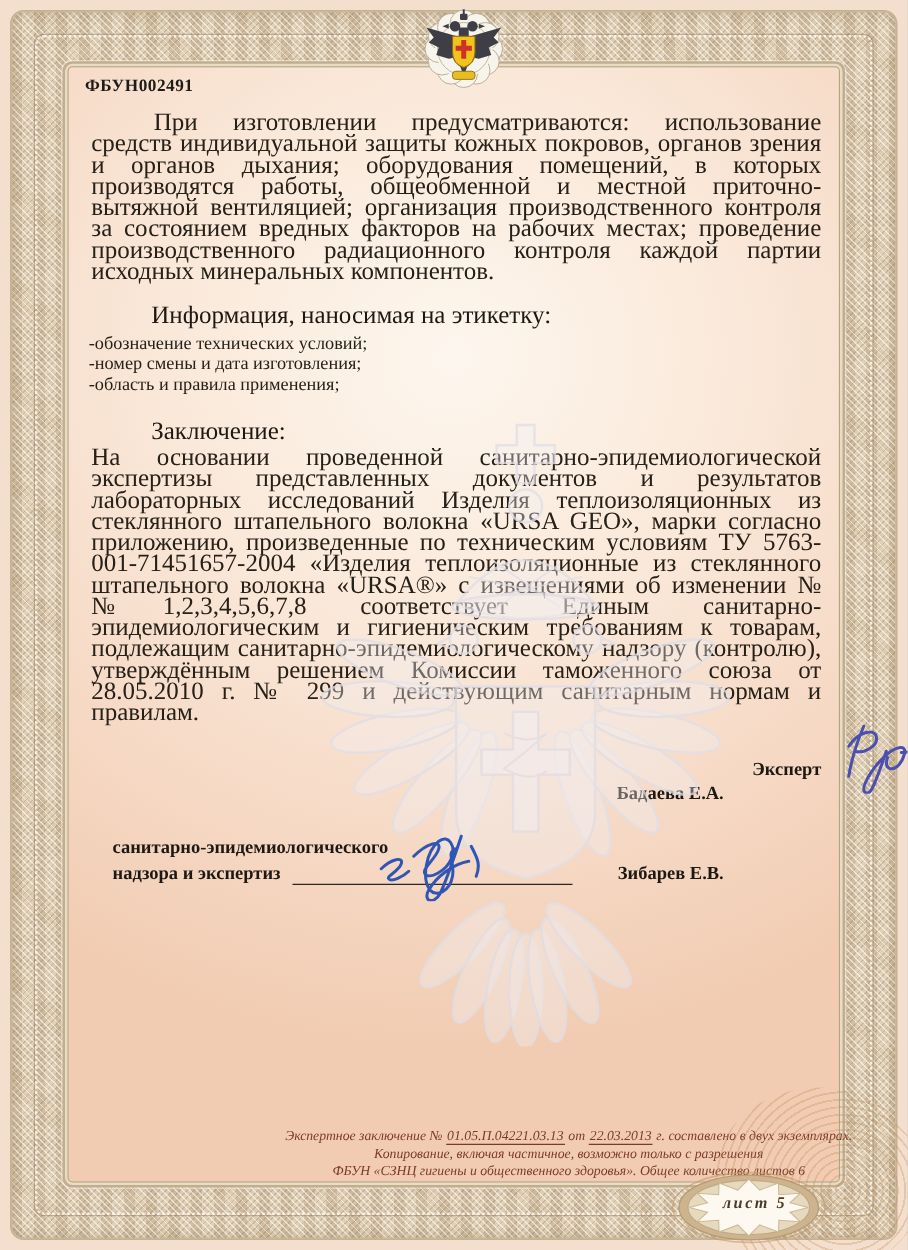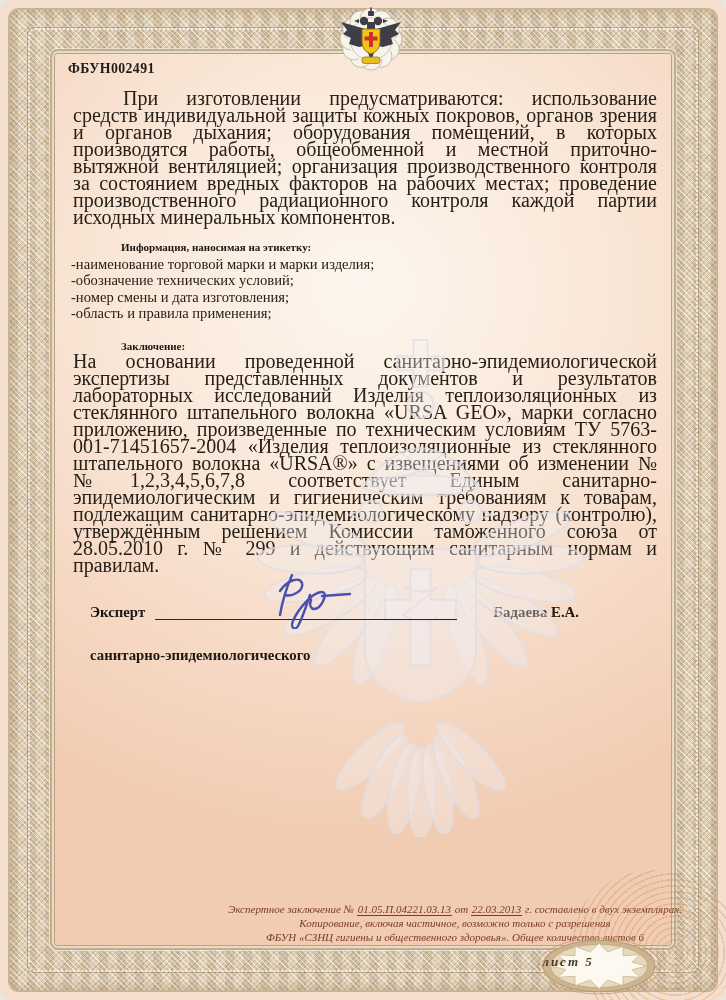--- a/index.html
+++ b/index.html
@@ -5,21 +5,20 @@
   html,body{margin:0;padding:0;}
   body{
     width:726px;height:1000px;
     font-family:"Liberation Serif","DejaVu Serif",serif;
     background:#e9e6e1;
     position:relative;overflow:hidden;
   }
   .page{
     position:absolute;inset:0;
     background:#f4dfce;
-    border-radius:13px;
   }
   
   .lace-frame{
     position:absolute;inset:9px;border-radius:10px;
     background-color:#d8c5a8;
     background-image:
       repeating-linear-gradient(45deg, rgba(255,255,255,0.55) 0 1px, rgba(0,0,0,0) 1px 4px),
       repeating-linear-gradient(-45deg, rgba(146,120,88,0.30) 0 1px, rgba(0,0,0,0) 1px 4px),
       repeating-linear-gradient(90deg, rgba(200,180,150,0.55) 0 9px, rgba(228,214,189,0.55) 9px 18px),
       repeating-linear-gradient(0deg, rgba(200,180,150,0.35) 0 9px, rgba(228,214,189,0.35) 9px 18px);
@@ -51,30 +50,30 @@
     font-weight:bold;font-size:13.8px;color:#1f1b18;letter-spacing:.4px;
   }
   .body-text{
     margin:0 14px 0 18px;
     font-size:20px;line-height:17px;color:#262018;
     text-align:justify;
   }
   .para1{margin-top:13px;text-indent:50px;}
   .sec-title{
     margin:15px 14px 0 66px;
-    font-weight:bold;font-size:11px;color:#1d1813;
+    font-weight:normal;font-size:20px;color:#1d1813;
   }
   .plain-list{margin:3px 14px 0 16px;padding:0;list-style:none;font-size:14.6px;line-height:16.4px;color:#262018;}
   .concl-title{margin-top:18px;}
   .concl-body{margin-top:1px;}
   
   .sig-row{
     display:flex;align-items:flex-end;
     margin:29px 14px 0 35px;
-    font-weight:bold;font-size:14.8px;color:#1d1813;
+    font-weight:bold;font-size:14.8px;color:#1d1813;flex-direction:column;
   }
   .sig-line{
     flex:1;height:1.1em;margin:0 0 1px 10px;
     border-bottom:1.6px solid #2c2723;position:relative;
   }
   .sig-name{
     margin-left:36px;padding-right:78px;white-space:nowrap;
   }
   .sig-ink{position:absolute;pointer-events:none;}
   .ink-expert{left:34%;bottom:-10px;width:120px;height:60px;}
@@ -95,21 +94,21 @@
   }
   .u{border-bottom:1px solid #7b3a2b;padding:0 1px;text-align:right;}
   
   .corner-guilloche{
     position:absolute;right:-14px;bottom:-20px;width:170px;height:150px;border-radius:50%;
     background:repeating-radial-gradient(circle at 62% 55%, rgba(196,138,82,.55) 0 1.5px, rgba(0,0,0,0) 1.5px 6px);
     opacity:.55;
   }
   .sheet-rosette{position:absolute;left:537px;top:937px;width:124px;height:58px;}
   .sheet-label{
-    position:absolute;left:506px;top:954px;width:124px;
+    position:absolute;left:542px;top:954px;width:124px;
     text-align:center;font-style:italic;font-weight:bold;
     font-size:13px;color:#4d3a26;letter-spacing:2px;
   }
 </style>
 </head>
 <body>
 
 <div class="page">
 
   <div class="lace-frame"></div>
@@ -154,41 +153,49 @@
         <ellipse cx="245" cy="420" rx="13" ry="45" transform="rotate(-45 245 420)"></ellipse>
       </g>
     </svg>
 
     <div class="doc-code">ФБУН002491</div>
 
     <p class="body-text para1">При изготовлении предусматриваются: использование средств индивидуальной защиты кожных покровов, органов зрения и органов дыхания; оборудования помещений, в которых производятся работы, общеобменной и местной приточно-вытяжной вентиляцией; организация производственного контроля за состоянием вредных факторов на рабочих местах; проведение производственного радиационного контроля каждой партии исходных минеральных компонентов.</p>
 
     <div class="sec-title">Информация, наносимая на этикетку:</div>
     <ul class="plain-list">
-      <li>-наименование торговой марки и марки изделия;</li>
       <li>-обозначение технических условий;</li>
       <li>-номер смены и дата изготовления;</li>
       <li>-область и правила применения;</li>
     </ul>
 
     <div class="sec-title concl-title">Заключение:</div>
     <p class="body-text concl-body">На основании проведенной санитарно-эпидемиологической экспертизы представленных документов и результатов лабораторных исследований Изделия теплоизоляционных из стеклянного штапельного волокна «URSA GEO», марки согласно приложению, произведенные по техническим условиям ТУ 5763-001-71451657-2004 «Изделия теплоизоляционные из стеклянного штапельного волокна «URSA®» с извещениями об изменении №№1,2,3,4,5,6,7,8 соответствует Единым санитарно-эпидемиологическим и гигиеническим требованиям к товарам, подлежащим санитарно-эпидемиологическому надзору (контролю), утверждённым решением Комиссии таможенного союза от 28.05.2010 г. № 299 и действующим санитарным нормам и правилам.</p>
 
     <div class="sig-row">
       <span>Эксперт</span>
       <span class="sig-line">
         <svg class="sig-ink ink-expert" viewBox="0 0 120 60" fill="none" stroke="#4b4fae" stroke-width="2.4" stroke-linecap="round">
           <path d="M34 6 C28 20 24 34 22 46 M22 22 C30 10 42 8 44 14 C46 22 34 28 27 26 M52 26 C48 38 44 50 40 57 C37 62 32 59 35 52 C40 40 54 24 63 23 C70 22 66 33 61 38 C56 42 50 40 53 31 M64 27 L92 25"></path>
         </svg>
       </span>
       <span class="sig-name">Бадаева Е.А.</span>
     </div>
 
     <div class="head-block">
       <div>санитарно-эпидемиологического</div>
+      <div class="head-last-row">
+        <span>надзора и экспертиз</span>
+        <span class="sig-line">
+          <svg class="sig-ink ink-head" viewBox="0 0 130 64" fill="none" stroke="#2f55b5" stroke-width="2.4" stroke-linecap="round">
+            <path d="M8 38 C16 30 26 28 24 34 C22 40 12 44 14 46 C16 49 26 44 30 40 M34 28 C44 18 56 14 54 22 C52 30 40 38 43 42 C46 47 60 40 64 30 C68 20 62 10 54 16 C44 24 40 46 47 55 C52 61 63 56 65 44 C67 32 60 26 67 22 M72 12 C66 30 60 48 55 58 C50 67 41 64 46 55 C52 44 66 34 78 32 M80 20 C84 28 88 34 84 44"></path>
+          </svg>
+        </span>
+        <span class="sig-name">Зибарев Е.В.</span>
+      </div>
     </div>
 
     <div class="footer-note">
       <div><span>Экспертное заключение № </span><span class="u">01.05.П.04221.03.13</span><span> от </span><span class="u">22.03.2013</span><span> г. составлено в двух экземплярах.</span></div>
       <div>Копирование, включая частичное, возможно только с разрешения</div>
       <div>ФБУН «СЗНЦ гигиены и общественного здоровья». Общее количество листов 6</div>
     </div>
   </div>
 
   <svg class="emblem" viewBox="0 0 84 70">

